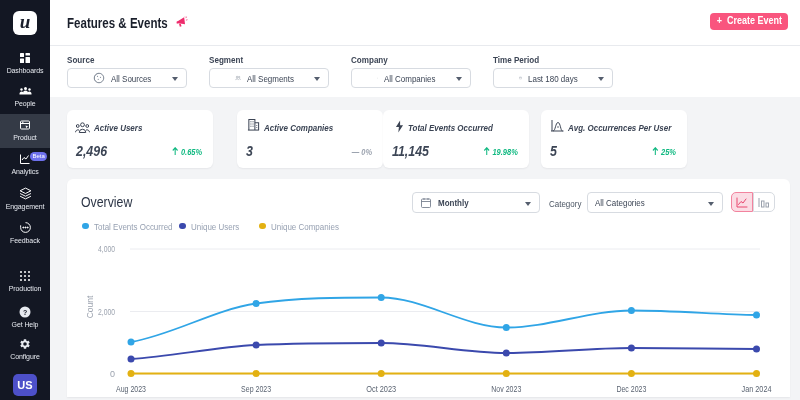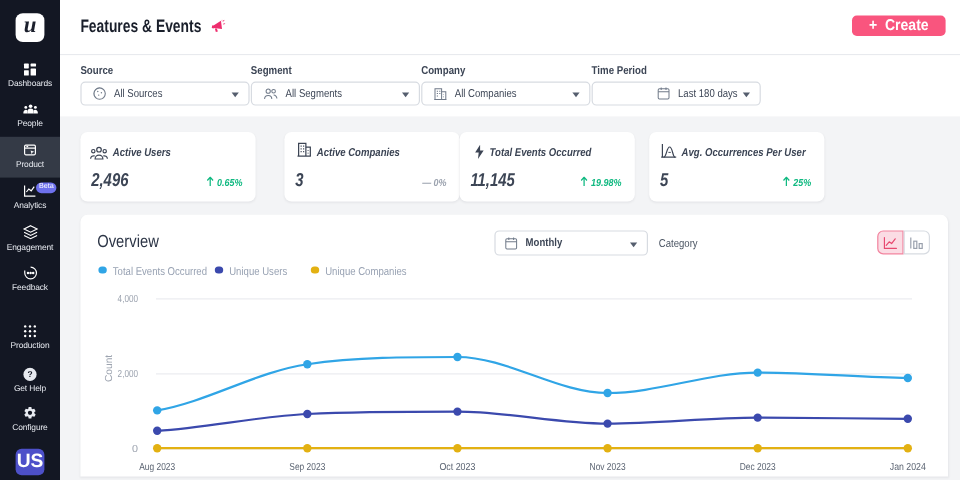--- a/index.html
+++ b/index.html
@@ -4,31 +4,31 @@
 <style>
 * { margin:0; padding:0; box-sizing:border-box; }
 html,body { width:800px; height:400px; overflow:hidden; font-family:"Liberation Sans", sans-serif; background:#f3f4f6; }
 
 #sidebar { position:absolute; left:0; top:0; width:50px; height:400px; background:#131723; z-index:5; }
 .logo { position:absolute; left:13px; top:11px; width:24px; height:24px; background:#fff; border-radius:6px; color:#1b1f2c; font-family:"Liberation Serif", serif; font-style:italic; font-weight:700; font-size:19px; text-align:center; line-height:22px; }
 .nav { position:absolute; left:0; width:50px; text-align:center; color:#e7eaf0; font-size:7px; letter-spacing:-0.1px; }
 .nav svg { display:block; margin:0 auto 3px auto; }
 .hl { position:absolute; left:0; top:114px; width:50px; height:34px; background:#343a46; }
 .beta { position:absolute; left:30px; top:152px; background:#6e71ed; color:#fff; font-size:6px; font-weight:400; padding:1px 2.5px 1.5px 2.5px; border-radius:5px; }
-.usav { position:absolute; left:13px; top:374px; width:24px; height:22px; background:#4d50c9; border-radius:5px; color:#fff; font-weight:700; font-size:16px; text-align:center; line-height:22px; }
+.usav { position:absolute; left:13px; top:374px; width:24px; height:22px; background:#4d50c9; border-radius:5px; color:#fff; font-weight:700; font-size:11px; text-align:center; line-height:22px; }
 
 #hdr { position:absolute; left:50px; top:0; width:750px; height:46px; background:#fff; border-bottom:1px solid #e8eaee; }
 #title { position:absolute; left:67px; top:14px; font-size:15px; font-weight:700; color:#1a1f2b; transform:scaleX(0.77); transform-origin:left center; white-space:nowrap; }
 #mega { position:absolute; left:176px; top:16px; }
-#createbtn { position:absolute; left:710px; top:13px; width:78px; height:17px; background:#f9557e; border-radius:4px; color:#fff; font-size:13px; font-weight:700; text-align:center; line-height:16px; }
+#createbtn { position:absolute; left:710px; top:13px; width:78px; height:17px; background:#f9557e; border-radius:4px; color:#fff; font-size:10px; font-weight:700; text-align:center; line-height:16px; }
 #createbtn span { display:inline-block; transform:scaleX(0.9); transform-origin:center; }
 
 #filters { position:absolute; left:50px; top:46px; width:750px; height:51px; background:#fff; }
 .flabel { position:absolute; top:54px; font-size:9.5px; font-weight:700; color:#3c4555; transform:scaleX(0.85); transform-origin:left center; }
-.fbox { position:absolute; top:68px; width:141px; height:20px; background:#fff; border:1px solid #d7dbe1; border-radius:4px; display:flex; align-items:center; padding:0 9px; }
+.fbox { position:absolute; top:68px; width:120px; height:20px; background:#fff; border:1px solid #d7dbe1; border-radius:4px; display:flex; align-items:center; padding:0 25px; }
 .fbox .ftxt { font-size:9.5px; color:#3c4555; margin-left:6px; transform:scaleX(0.84); transform-origin:left center; white-space:nowrap; }
 .chev { position:absolute; right:8px; top:8px; width:0; height:0; border-left:3.5px solid transparent; border-right:3.5px solid transparent; border-top:4px solid #555e6e; }
 
 .card { position:absolute; top:110px; width:146px; height:58px; background:#fff; border-radius:6px; box-shadow:0 1px 2px rgba(16,24,40,.06);font-style:italic; }
 .cticon { position:absolute; left:9px; top:8px; width:15px; height:13px; }
 .ctitle { position:absolute; top:10px; font-size:9.5px; font-weight:700; color:#3a4353; transform:scaleX(0.84); transform-origin:left center; white-space:nowrap; }
 .cval { position:absolute; left:9px; top:31.5px; font-size:15.5px; font-weight:700; color:#3c4555; transform:scaleX(0.8); transform-origin:left center; }
 .cdelta { position:absolute; right:11px; top:36.5px; font-size:8.5px; font-weight:700; color:#10b981; transform:scaleX(0.88); transform-origin:right center; white-space:nowrap; }
 .cdelta.gray { color:#9ca3af; }
 
@@ -264,20 +264,24 @@
     <svg width="12" height="12" viewBox="0 0 24 24" fill="none" stroke="#707a89" stroke-width="1.7">
         <rect x="3" y="4" width="18" height="17" rx="2"></rect>
         <line x1="3" y1="9" x2="21" y2="9"></line>
         <line x1="8" y1="2" x2="8" y2="6"></line>
         <line x1="16" y1="2" x2="16" y2="6"></line>
       </svg>
     <span style="margin-left:6px; display:inline-block; transform:scaleX(0.84); transform-origin:left center;">Monthly</span>
     <div class="chev" style="top:8.5px;"></div>
   </div>
   <div id="catlbl">Category</div>
+  <div class="obox" style="left:520px; width:136px;">
+    <span style="display:inline-block; transform:scaleX(0.84); transform-origin:left center;">All Categories</span>
+    <div class="chev" style="top:8.5px;"></div>
+  </div>
   <div class="tgl" id="tgl1">
     <svg width="12" height="11" viewBox="0 0 24 22" fill="none" stroke="#e8486f" stroke-width="2">
         <path d="M2 2 v18 h20" stroke-linecap="round"></path>
         <path d="M5 15 l5 -6 4 3 6 -8" stroke-linecap="round" stroke-linejoin="round"></path>
       </svg>
   </div>
   <div class="tgl" id="tgl2">
     <svg width="12" height="11" viewBox="0 0 24 22" fill="none" stroke="#9aa1ad" stroke-width="2">
         <path d="M2 2 v18"></path>
         <rect x="7" y="8" width="5" height="12"></rect>

